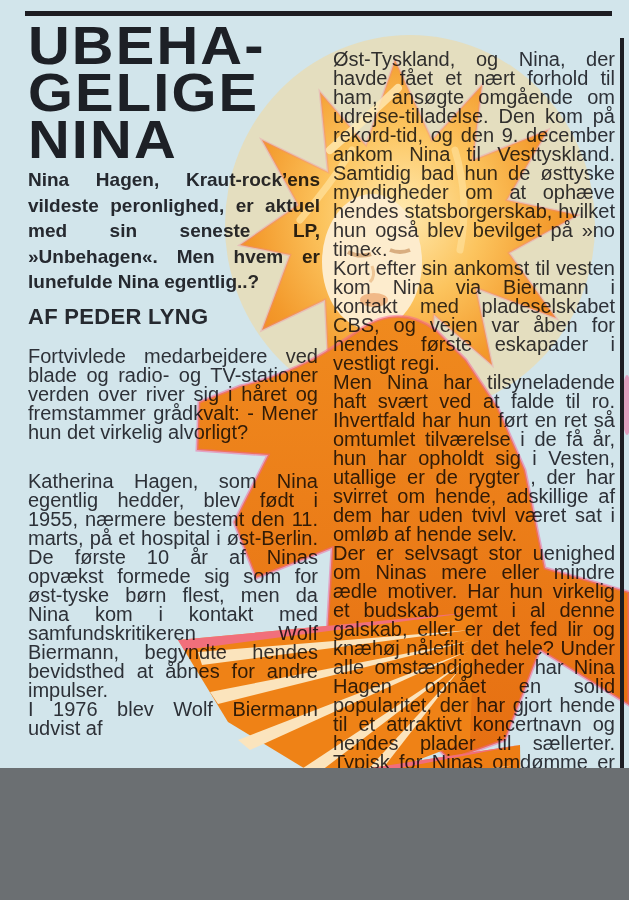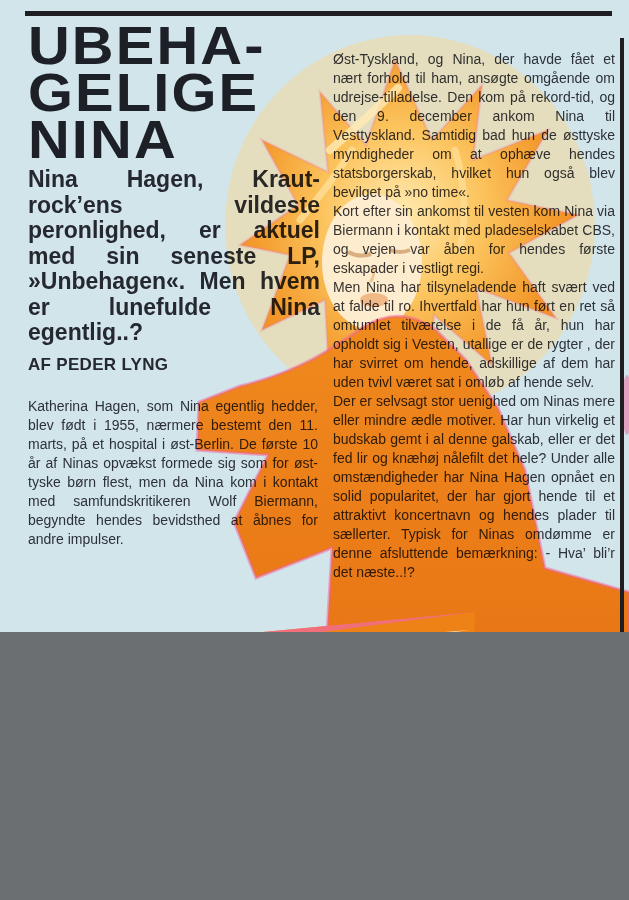--- a/index.html
+++ b/index.html
@@ -1,17 +1,17 @@
 <!DOCTYPE html>
 <html><head>
 <meta charset="utf-8">
 <style>
   html,body { margin:0; padding:0; background:#6b6f72; }
   .page {
-    position:relative; width:629px; height:632px;
+    position:relative; width:629px; height:768px;
     background:#d2e5eb; overflow:hidden;
     font-family:"Liberation Sans", sans-serif;
   }
   .artwork { position:absolute; left:0; top:0; width:629px; height:900px; }
   .top-rule {
     position:absolute; left:25px; top:11px; width:587px; height:5px;
     background:#1d1d22;
   }
   .right-rule {
     position:absolute; left:620px; top:38px; width:4px; height:827px;
@@ -22,31 +22,31 @@
   .col-left  { left:28px;  top:22px; width:290px; }
   .col-right { left:333px; top:50px; width:282px; }
   .headline {
     margin:0 0 4px 0; color:#232329;
     font-size:54px; line-height:47px; font-weight:bold; letter-spacing:2px;
     transform:scaleX(1.07); transform-origin:left top;
   }
   .headline span { display:block; }
   .intro {
     margin:4px 0 0 0; width:292px; color:#2d2d33;
-    font-size:23px; line-height:25.5px; font-weight:bold; text-align:justify;
+    font-size:19px; line-height:25.5px; font-weight:bold; text-align:justify;
   }
   .byline {
     margin:9px 0 17px 0; color:#2d2d33;
-    font-size:17px; font-weight:bold; letter-spacing:0.3px;
+    font-size:22px; font-weight:bold; letter-spacing:0.3px;
   }
   .body-par {
     margin:0; color:#36363c;
-    font-size:14px; line-height:19px; text-align:justify;
+    font-size:20px; line-height:19px; text-align:justify;
   }
-  .gap-left  { margin-top:22px; }
+  .gap-left  { margin-top:30px; }
   .gap-right { margin-top:18px; }
 </style>
 </head>
 <body>
 
 <div class="page">
 
   <svg class="artwork" viewBox="0 0 629 900" aria-hidden="true">
     <defs>
       <radialGradient id="hairGrad" cx="48%" cy="42%" r="62%">
@@ -109,21 +109,23 @@
   <div class="content">
 
     <div class="col col-left">
       <h1 class="headline">
         <span>UBEHA-</span>
         <span>GELIGE</span>
         <span>NINA</span>
       </h1>
       <p class="intro">Nina Hagen, Kraut-rock’ens vildeste peronlighed, er aktuel med sin seneste LP, »Unbehagen«. Men hvem er lunefulde Nina egentlig..?</p>
       <p class="byline">AF PEDER LYNG</p>
+      <p class="body-par">Fortvivlede medarbejdere ved blade og radio- og TV-stationer verden over river sig i håret og fremstammer grådkvalt: - Mener hun det virkelig alvorligt?</p>
       <p class="body-par gap-left">Katherina Hagen, som Nina egentlig hedder, blev født i 1955, nærmere bestemt den 11. marts, på et hospital i øst-Berlin. De første 10 år af Ninas opvækst formede sig som for øst-tyske børn flest, men da Nina kom i kontakt med samfundskritikeren Wolf Biermann, begyndte hendes bevidsthed at åbnes for andre impulser.</p>
+      <p class="body-par">I 1976 blev Wolf Biermann udvist af</p>
     </div>
 
     <div class="col col-right">
       <p class="body-par">Øst-Tyskland, og Nina, der havde fået et nært forhold til ham, ansøgte omgående om udrejse-tilladelse. Den kom på rekord-tid, og den 9. december ankom Nina til Vesttyskland. Samtidig bad hun de østtyske myndigheder om at ophæve hendes statsborgerskab, hvilket hun også blev bevilget på »no time«.</p>
       <p class="body-par">Kort efter sin ankomst til vesten kom Nina via Biermann i kontakt med pladeselskabet CBS, og vejen var åben for hendes første eskapader i vestligt regi.</p>
       <p class="body-par">Men Nina har tilsyneladende haft svært ved at falde til ro. Ihvertfald har hun ført en ret så omtumlet tilværelse i de få år, hun har opholdt sig i Vesten, utallige er de rygter , der har svirret om hende, adskillige af dem har uden tvivl været sat i omløb af hende selv.</p>
       <p class="body-par">Der er selvsagt stor uenighed om Ninas mere eller mindre ædle motiver. Har hun virkelig et budskab gemt i al denne galskab, eller er det fed lir og knæhøj nålefilt det hele? Under alle omstændigheder har Nina Hagen opnået en solid popularitet, der har gjort hende til et attraktivt koncertnavn og hendes plader til sællerter. Typisk for Ninas omdømme er denne afsluttende bemærkning: - Hva’ bli’r det næste..!?</p>
     </div>
 
   </div>

